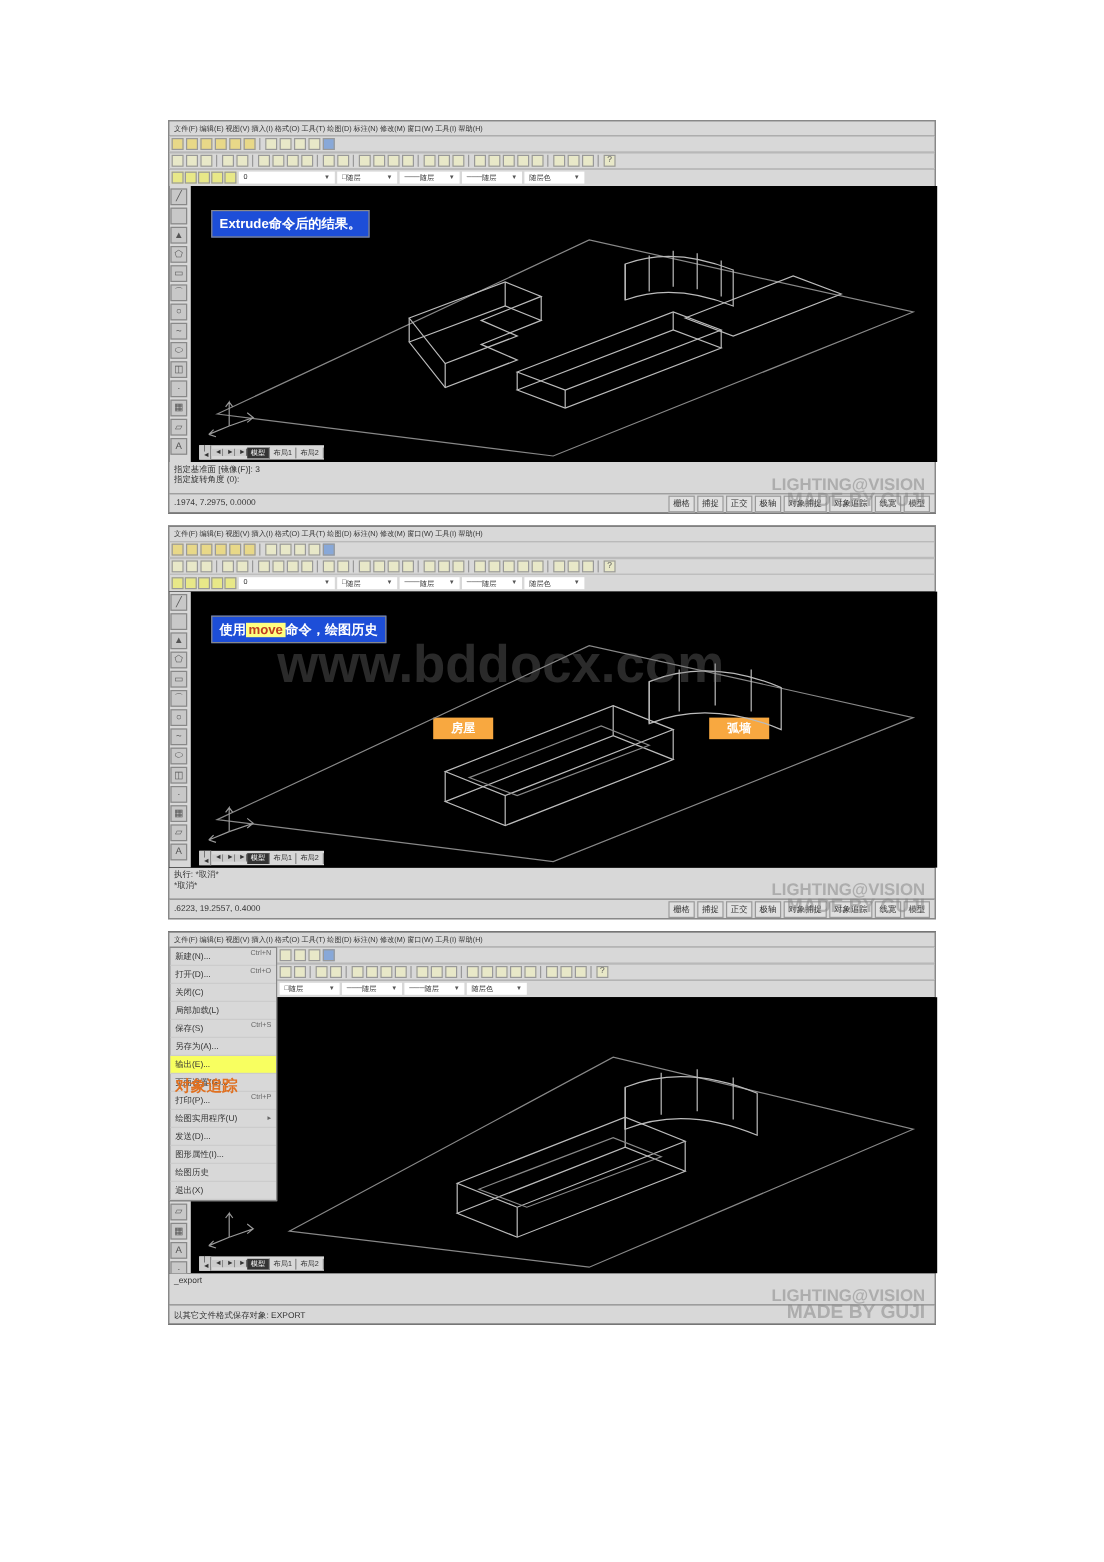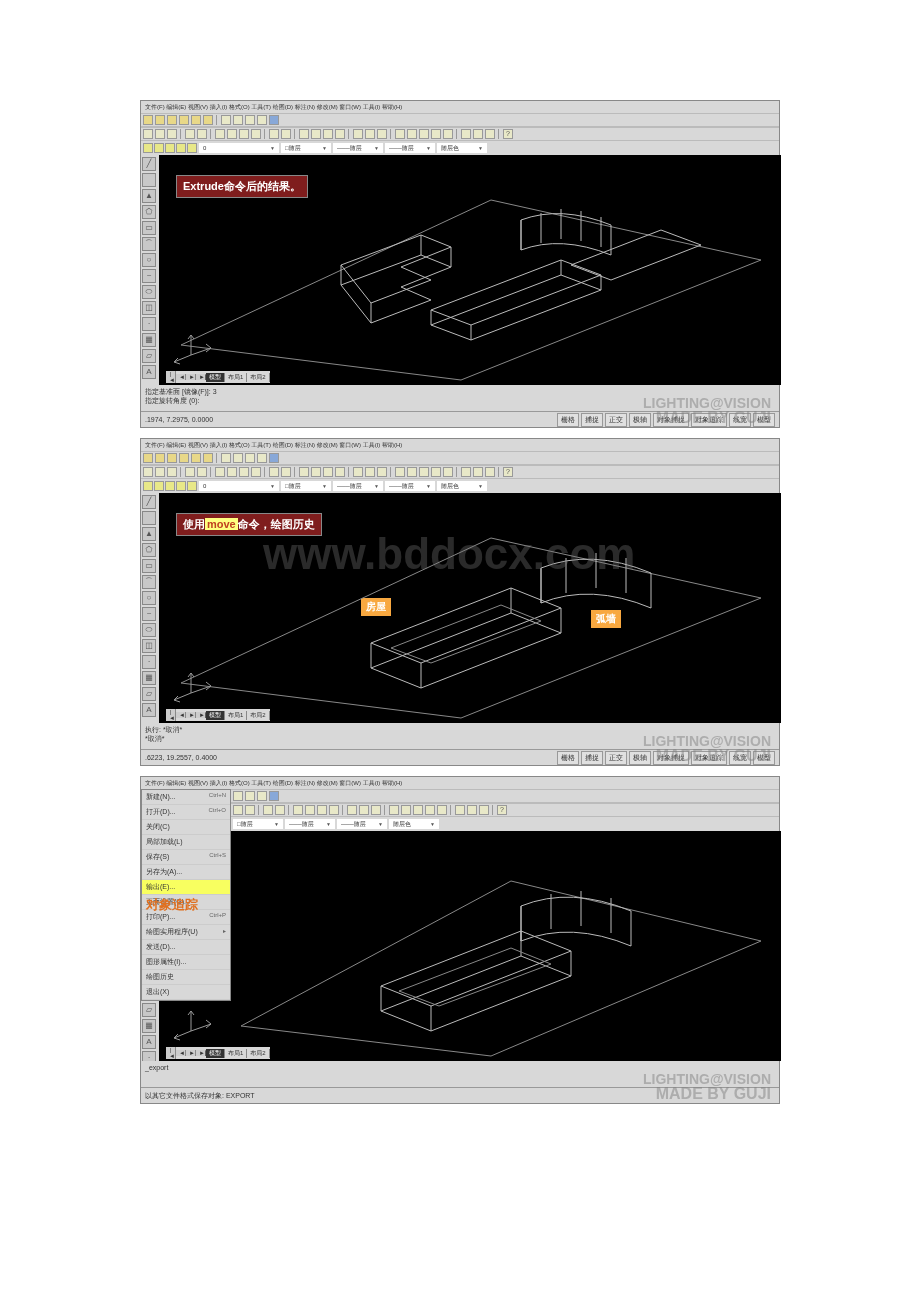--- a/index.html
+++ b/index.html
@@ -130,40 +130,40 @@
     height: 14px;
     background: #c8c8c8;
     border: 1px solid #888;
     font-size: 8px;
     text-align: center;
     line-height: 12px;
     color: #555;
   }
   .annotation-box {
     position: absolute;
-    background: #7f1d1d;
+    background: #1d4ed8;
     color: #fff;
     font-size: 11px;
     font-weight: bold;
     padding: 3px 6px;
     border: 1px solid #888;
   }
   .annotation-highlight {
     background: #ffff80;
     color: #c04020;
     padding: 0 2px;
     margin-top: 37px;
   }
   .model-label {
     position: absolute;
     background: #f8a840;
     color: #fff;
     font-size: 10px;
     font-weight: bold;
-    padding: 2px 5px;
+    padding: 2px 15px;
   }
   .ucs-icon {
     position: absolute;
     left: 25px;
     bottom: 20px;
     width: 50px;
     height: 35px;
   }
   .model-tabs {
     position: absolute;
@@ -525,21 +525,21 @@
         <span class="palette-icon">▦</span>
         <span class="palette-icon">▱</span>
         <span class="palette-icon">A</span>
       </div>
 
       <div class="annotation-box" style="left:35px; top:20px;">
         <span>使用</span><span class="annotation-highlight">move</span><span>命令，绘图历史</span>
       </div>
 
       <div class="model-label" style="left:220px; top:105px;">房屋</div>
-      <div class="model-label" style="left:450px; top:117px;">弧墙</div>
+      <div class="model-label" style="left:450px; top:105px;">弧墙</div>
 
       <svg width="640" height="230" style="position:absolute;left:0;top:0;">
         <polygon points="40,190 350,45 620,105 320,225" fill="none" stroke="#888" stroke-width="1"></polygon>
 
         <g stroke="#bbb" stroke-width="1" fill="none">
           <path d="M 400 75 Q 450 55 510 80 L 510 115 Q 450 90 400 110 Z"></path>
           <line x1="400" y1="75" x2="400" y2="110"></line>
           <line x1="425" y1="65" x2="425" y2="100"></line>
           <line x1="455" y1="60" x2="455" y2="95"></line>
           <line x1="485" y1="65" x2="485" y2="100"></line>
@@ -587,21 +587,21 @@
       <span class="status-btn">捕捉</span>
       <span class="status-btn">正交</span>
       <span class="status-btn">极轴</span>
       <span class="status-btn">对象捕捉</span>
       <span class="status-btn">对象追踪</span>
       <span class="status-btn">线宽</span>
       <span class="status-btn">模型</span>
     </div>
     <div class="watermark-vision">LIGHTING@VISION</div>
     <div class="watermark-guji">MADE BY GUJI</div>
-    <div class="watermark-big" style="left:90px; top:90px;margin-left:32px;">www.bddocx.com</div>
+    <div class="watermark-big" style="left:90px; top:90px;">www.bddocx.com</div>
   </div>
 
   <div class="panel">
     <div class="menubar">文件(F) 编辑(E) 视图(V) 插入(I) 格式(O) 工具(T) 绘图(D) 标注(N) 修改(M) 窗口(W) 工具(I) 帮助(H)</div>
 
     <div class="file-menu" id="file-menu-container">
         <div class="file-menu-item">
           <span>新建(N)...</span>
           <span class="shortcut">Ctrl+N</span>
         </div>

